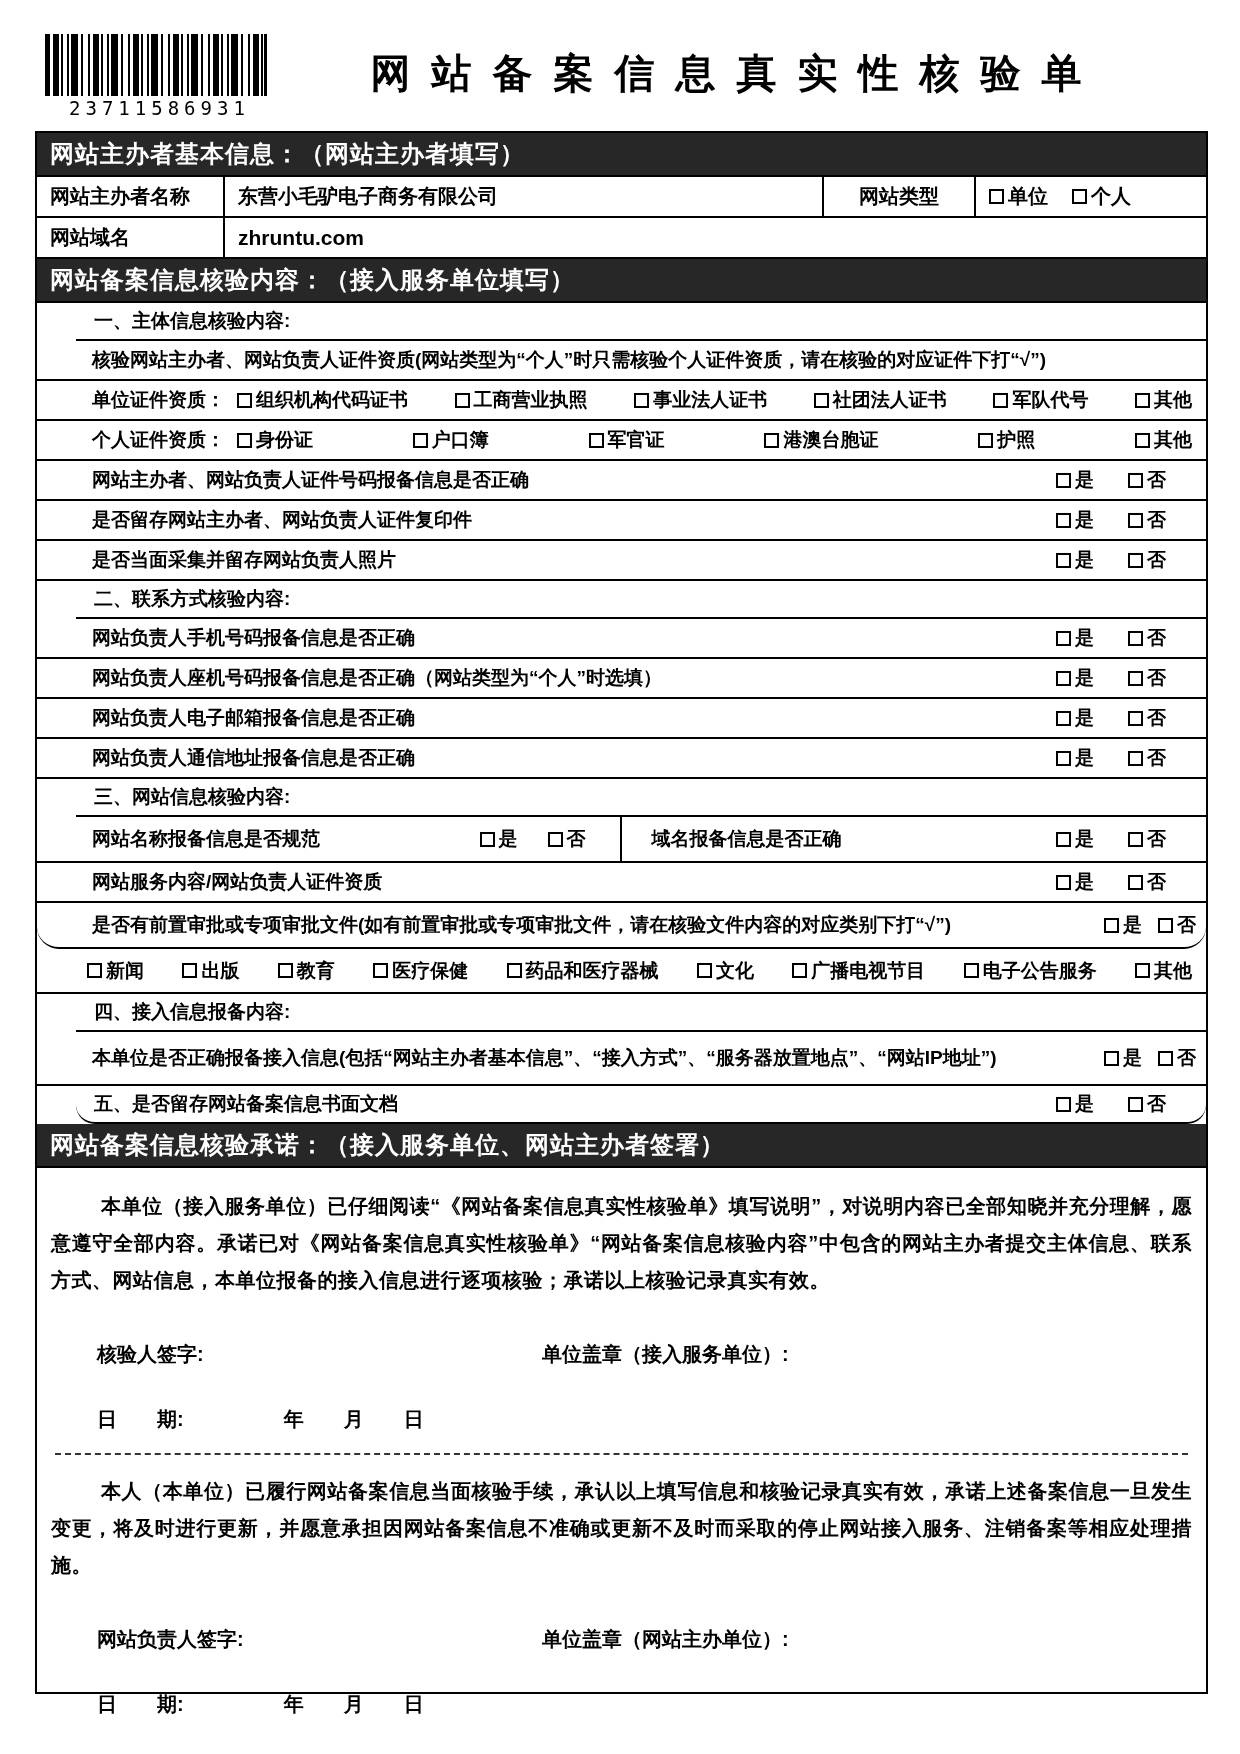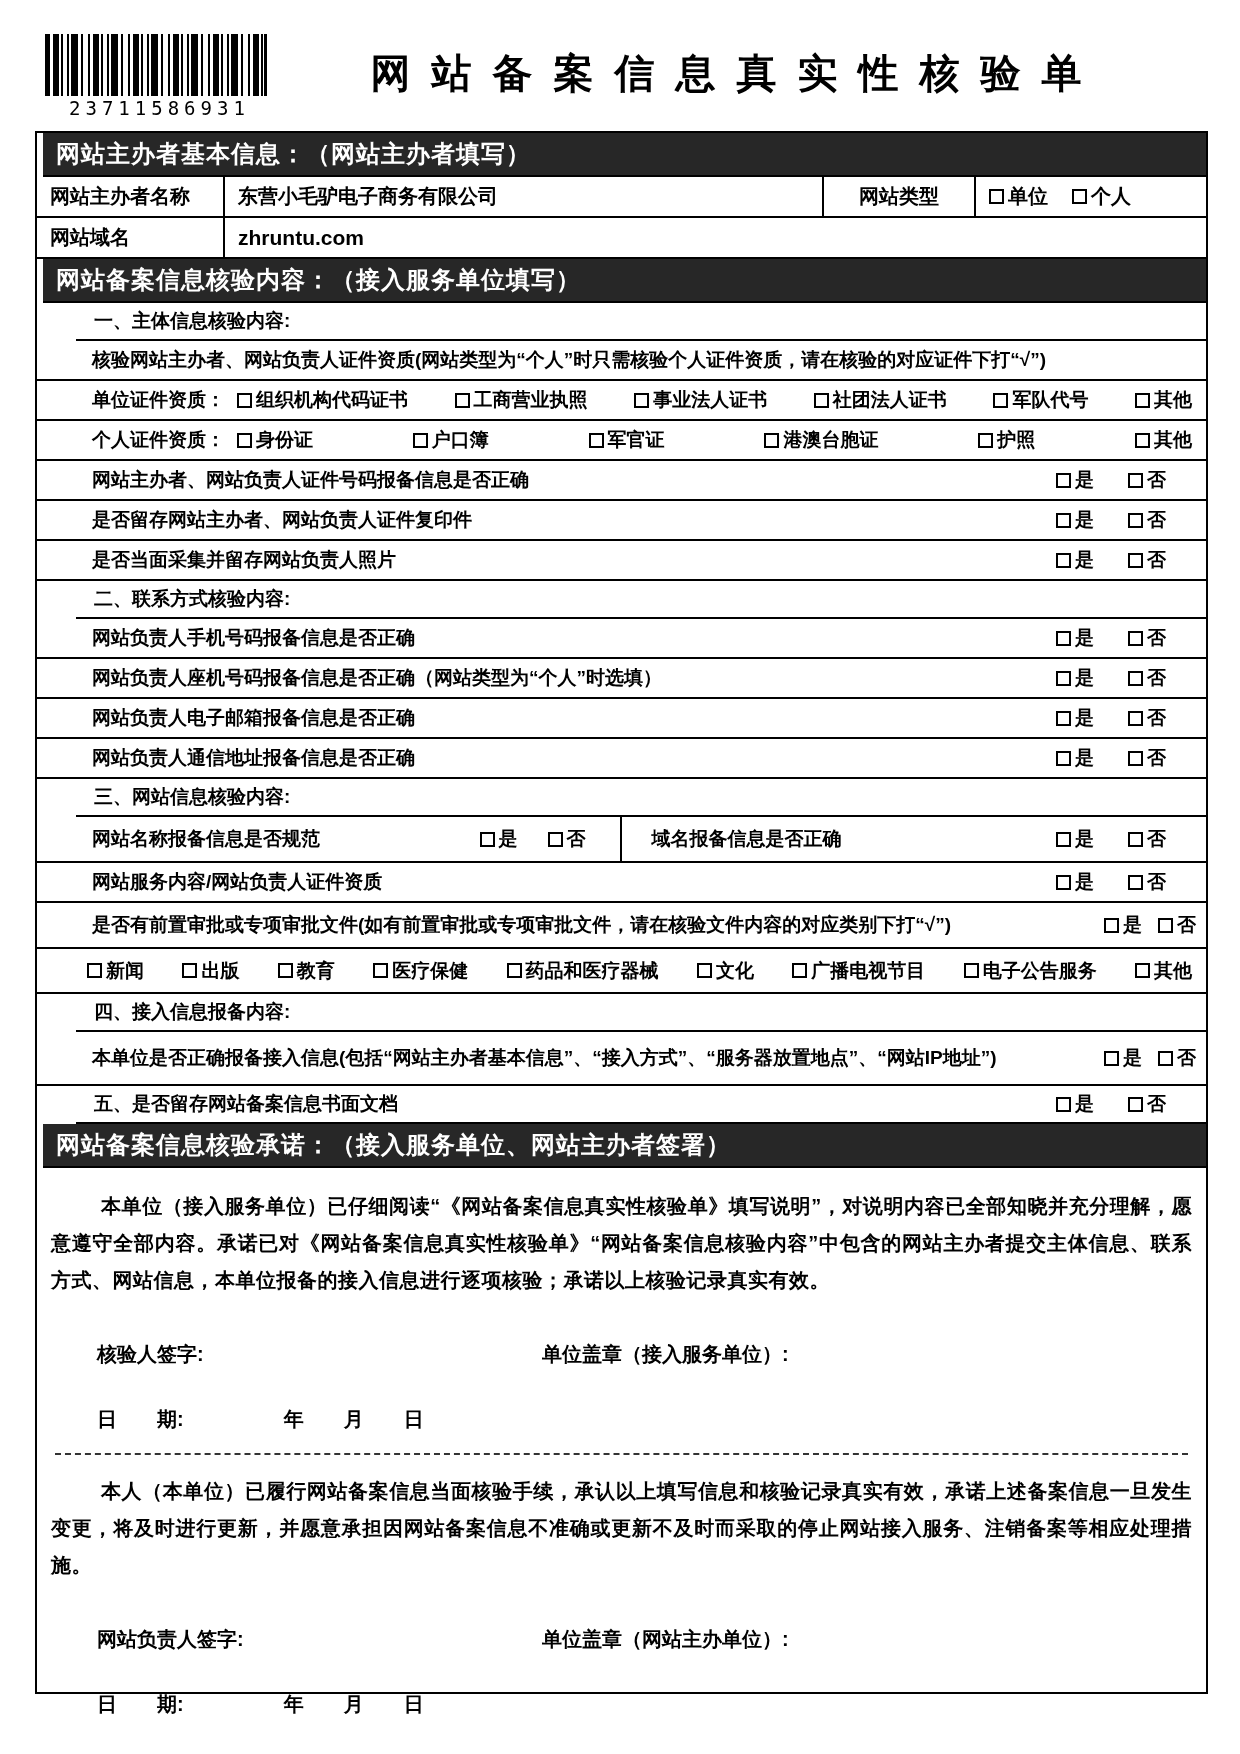--- a/index.html
+++ b/index.html
@@ -20,21 +20,21 @@
   }
   .barcode-num { font-family:"DejaVu Sans Mono","Liberation Mono",monospace; font-size:19px; letter-spacing:5px; padding-left:24px; margin-top:1px; }
   .main-title { flex:1; text-align:center; font-size:40px; font-weight:600; letter-spacing:21px; padding-top:12px; white-space:nowrap; }
 
   
   .form { margin:0 32px 0 35px; border:2px solid #000; }
   .form > div { border-bottom:2px solid #000; }
   .form > div:last-child { border-bottom:none; }
 
   .bar-row { background:#272727; color:#fff; display:flex; align-items:center;
-             min-height:44px; font-size:24px; font-weight:bold; padding-left:13px; letter-spacing:1px;margin-left:6px; }
+             min-height:44px; font-size:24px; font-weight:bold; padding-left:13px; letter-spacing:1px; }
 
   
   .grid-basic1 { display:grid; grid-template-columns:186px 1fr 152px 232px; min-height:41px; }
   .grid-basic2 { display:grid; grid-template-columns:186px 1fr; min-height:41px; }
   .cell { display:flex; align-items:center; padding-left:13px; font-size:20px; font-weight:bold; }
   .grid-basic1 > .cell + .cell, .grid-basic2 > .cell + .cell { border-left:2px solid #000; }
   .cell.center { justify-content:center; padding-left:0; }
   .latin { font-size:21px; }
 
   
@@ -49,21 +49,21 @@
   .opt { display:inline-flex; align-items:center; gap:4px; white-space:nowrap; font-weight:bold; }
   .opts-spread { display:flex; flex:1; justify-content:space-between; align-items:center; margin-left:12px; padding-right:14px; }
   .vrow.optrow { padding-left:50px; min-height:45px; }
   .vrow.optrow .opts-only { display:flex; flex:1; justify-content:space-between; align-items:center; padding-right:14px; }
 
   .vrow-split { display:grid; grid-template-columns:1fr 1fr; min-height:46px; }
   .half { display:flex; align-items:center; font-size:19px; font-weight:bold; }
   .half.l { border-right:2px solid #000; padding-left:55px; }
   .half.r { padding-left:30px; }
 
-  .tall { min-height:46px; }
+  .tall { min-height:46px;border-radius:22px; }
   .taller { min-height:54px; }
 
   
   .pledge { height:524px; padding:0 14px; font-size:20px; font-weight:bold; }
   .pledge-para { text-indent:2.5em; line-height:37px; letter-spacing:0.5px; text-align:justify; }
   .p1 { padding-top:20px; }
   .p2 { padding-top:18px; }
   .sign-row { display:grid; grid-template-columns:445px 1fr; padding-left:46px; margin-top:42px; font-size:20px; }
   .date-row { margin-top:38px; padding-left:46px; white-space:pre; font-size:20px; }
   .dashed { border-top:2px dashed #333; margin:20px 4px 0 4px; height:0; }

